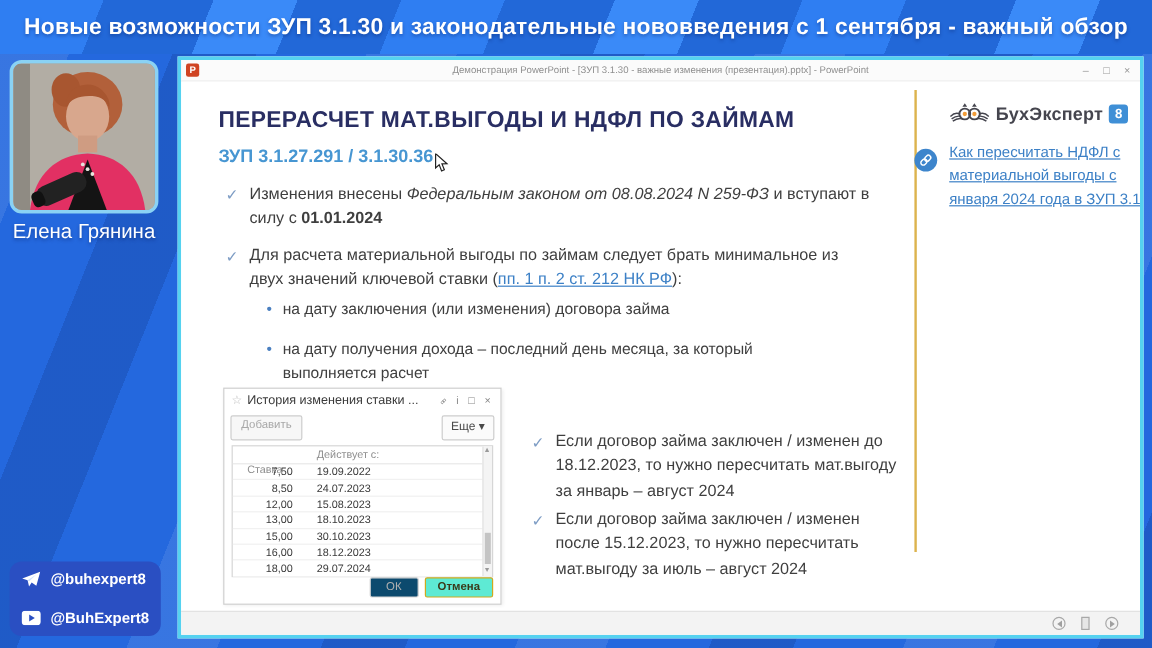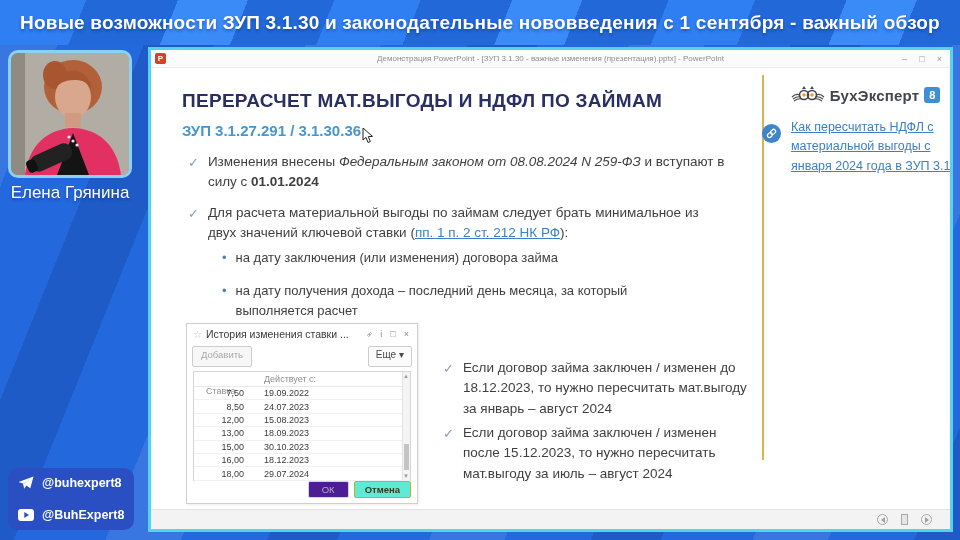--- a/index.html
+++ b/index.html
@@ -118,21 +118,21 @@
   .tbl-row{ display:flex; height:13.4px; align-items:center; border-bottom:1px solid #f1f1f1;
     color:#3a3a3a; font-size:9px; }
   .col-rate{ width:58px; text-align:right; padding-right:8px; }
   .col-rate-h{ width:58px; text-align:left; padding-left:12px;margin-top:24px; }
   .col-date{ flex:1; padding-left:12px; text-align:left; }
   .tbl-scroll{ position:absolute; right:0; top:0; bottom:0; width:8px; background:#f4f4f4;
     border-left:1px solid #e2e2e2; }
   .tbl-thumb{ position:absolute; right:1px; bottom:10px; width:5px; height:26px; background:#c4c4c4; }
   .scroll-arrow{ position:absolute; right:0; width:8px; text-align:center; color:#9a9a9a; font-size:6px; line-height:8px; }
   .dlg-footer{ position:absolute; right:6px; bottom:5px; display:flex; gap:5px; }
-  .btn-ok{ border:1px solid #d6d6d6; background:#4c1d95; color:#b0b0b0; font-size:9.5px;
+  .btn-ok{ border:1px solid #d6d6d6; background:#0c4a6e; color:#b0b0b0; font-size:9.5px;
     padding:2px 13px; border-radius:2px; }
   .btn-cancel{ border:1px solid #cfa91e; background:#5eead4; color:#3a3a1a; font-size:9.5px;
     padding:2px 10px; border-radius:2px; font-weight:bold; }
 </style>
 </head>
 <body>
 
 <div class="stage">
 
   <div class="banner">
@@ -284,21 +284,21 @@
           <div class="tbl-row">
             <span class="col-rate">8,50</span>
             <span class="col-date">24.07.2023</span>
           </div>
           <div class="tbl-row">
             <span class="col-rate">12,00</span>
             <span class="col-date">15.08.2023</span>
           </div>
           <div class="tbl-row">
             <span class="col-rate">13,00</span>
-            <span class="col-date">18.09.2023</span>
+            <span class="col-date">18.10.2023</span>
           </div>
           <div class="tbl-row">
             <span class="col-rate">15,00</span>
             <span class="col-date">30.10.2023</span>
           </div>
           <div class="tbl-row">
             <span class="col-rate">16,00</span>
             <span class="col-date">18.12.2023</span>
           </div>
           <div class="tbl-row">

